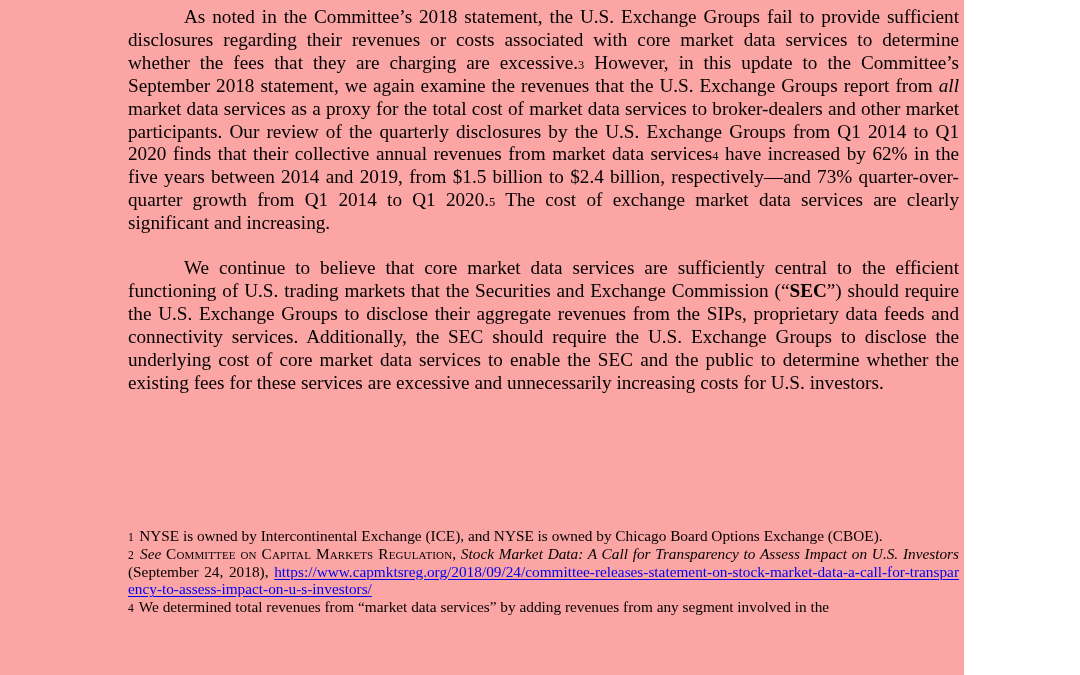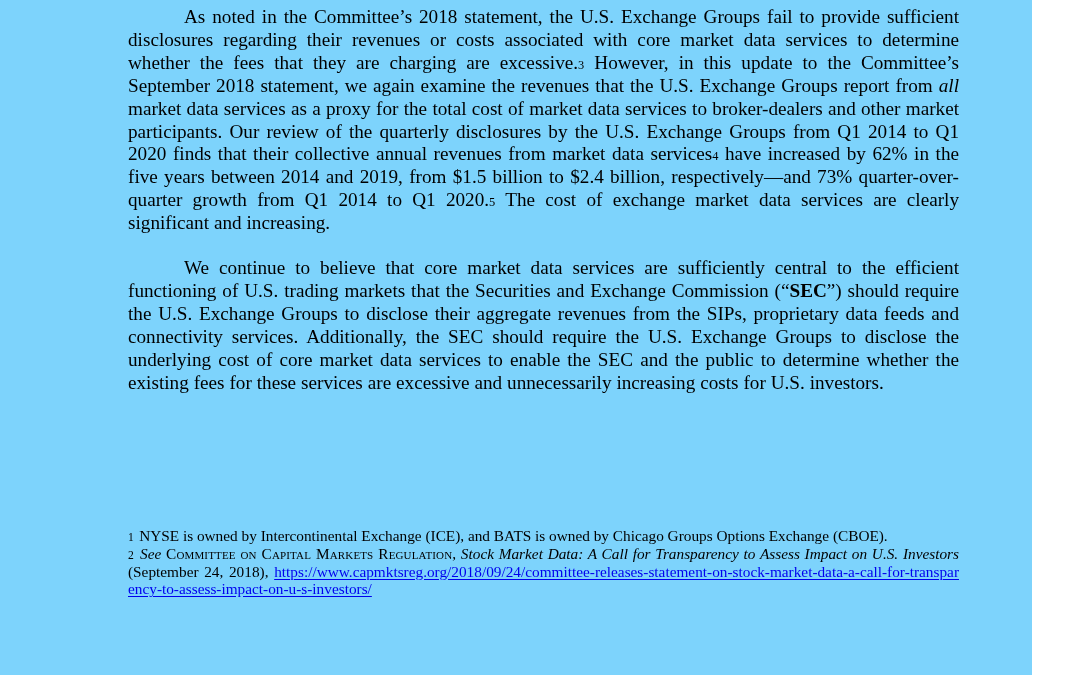--- a/index.html
+++ b/index.html
@@ -11,24 +11,25 @@
     width: 1080px;
     height: 675px;
     overflow: hidden;
     font-family: "Liberation Serif", "DejaVu Serif", serif;
     color: #000000;
     -webkit-font-smoothing: antialiased;
   }
 
   .page {
     position: relative;
-    width: 1032px;
+    width: 948px;
     height: 675px;
     overflow: hidden;
-    background: #7dd3fc;
+    background: #fca5a5;
+    padding-left: 16px;
   }
 
   
   .body-block {
     position: absolute;
     left: 128px;
     top: 6px;
     width: 831px;
   }
 
@@ -106,18 +107,19 @@
 <body>
 
 <div class="page">
 
   <div class="body-block">
     <p class="para"><span>As noted in the Committee’s 2018 statement, the U.S. Exchange Groups fail to provide sufficient disclosures regarding their revenues or costs associated with core market data services to determine whether the fees that they are charging are excessive.</span><span class="fnref">3</span><span> However, in this update to the Committee’s September 2018 statement, we again examine the revenues that the U.S. Exchange Groups report from </span><em class="it">all</em><span> market data services as a proxy for the total cost of market data services to broker-dealers and other market participants. Our review of the quarterly disclosures by the U.S. Exchange Groups from Q1 2014 to Q1 2020 finds that their collective annual revenues from market data services</span><span class="fnref">4</span><span> have increased by 62% in the five years between 2014 and 2019, from $1.5 billion to $2.4 billion, respectively—and 73% quarter-over-quarter growth from Q1 2014 to Q1 2020.</span><span class="fnref">5</span><span> The cost of exchange market data services are clearly significant and increasing.</span></p>
     <p class="para"><span>We continue to believe that core market data services are sufficiently central to the efficient functioning of U.S. trading markets that the Securities and Exchange Commission (“</span><strong class="bd">SEC</strong><span>”) should require the U.S. Exchange Groups to disclose their aggregate revenues from the SIPs, proprietary data feeds and connectivity services. Additionally, the SEC should require the U.S. Exchange Groups to disclose the underlying cost of core market data services to enable the SEC and the public to determine whether the existing fees for these services are excessive and unnecessarily increasing costs for U.S. investors.</span></p>
   </div>
 
   <div class="footnotes">
-    <p class="fn"><span class="fnnum">1</span> <span>NYSE is owned by Intercontinental Exchange (ICE), and BATS is owned by Chicago Groups Options Exchange (CBOE).</span></p>
+    <p class="fn"><span class="fnnum">1</span> <span>NYSE is owned by Intercontinental Exchange (ICE), and NYSE is owned by Chicago Board Options Exchange (CBOE).</span></p>
     <p class="fn"><span class="fnnum">2</span> <em class="it">See</em><span> </span><span class="sc">Committee on Capital Markets Regulation</span><span>, </span><em class="it">Stock Market Data: A Call for Transparency to Assess Impact on U.S. Investors</em><span> (September 24, 2018), </span><a class="url" href="#">https://www.capmktsreg.org/2018/09/24/committee-releases-statement-on-stock-market-data-a-call-for-transparency-to-assess-impact-on-u-s-investors/</a></p>
+    <p class="fn"><span class="fnnum">4</span> <span>We determined total revenues from “market data services” by adding revenues from any segment involved in the</span></p>
   </div>
 
 
 </div>
 
 </body></html>

